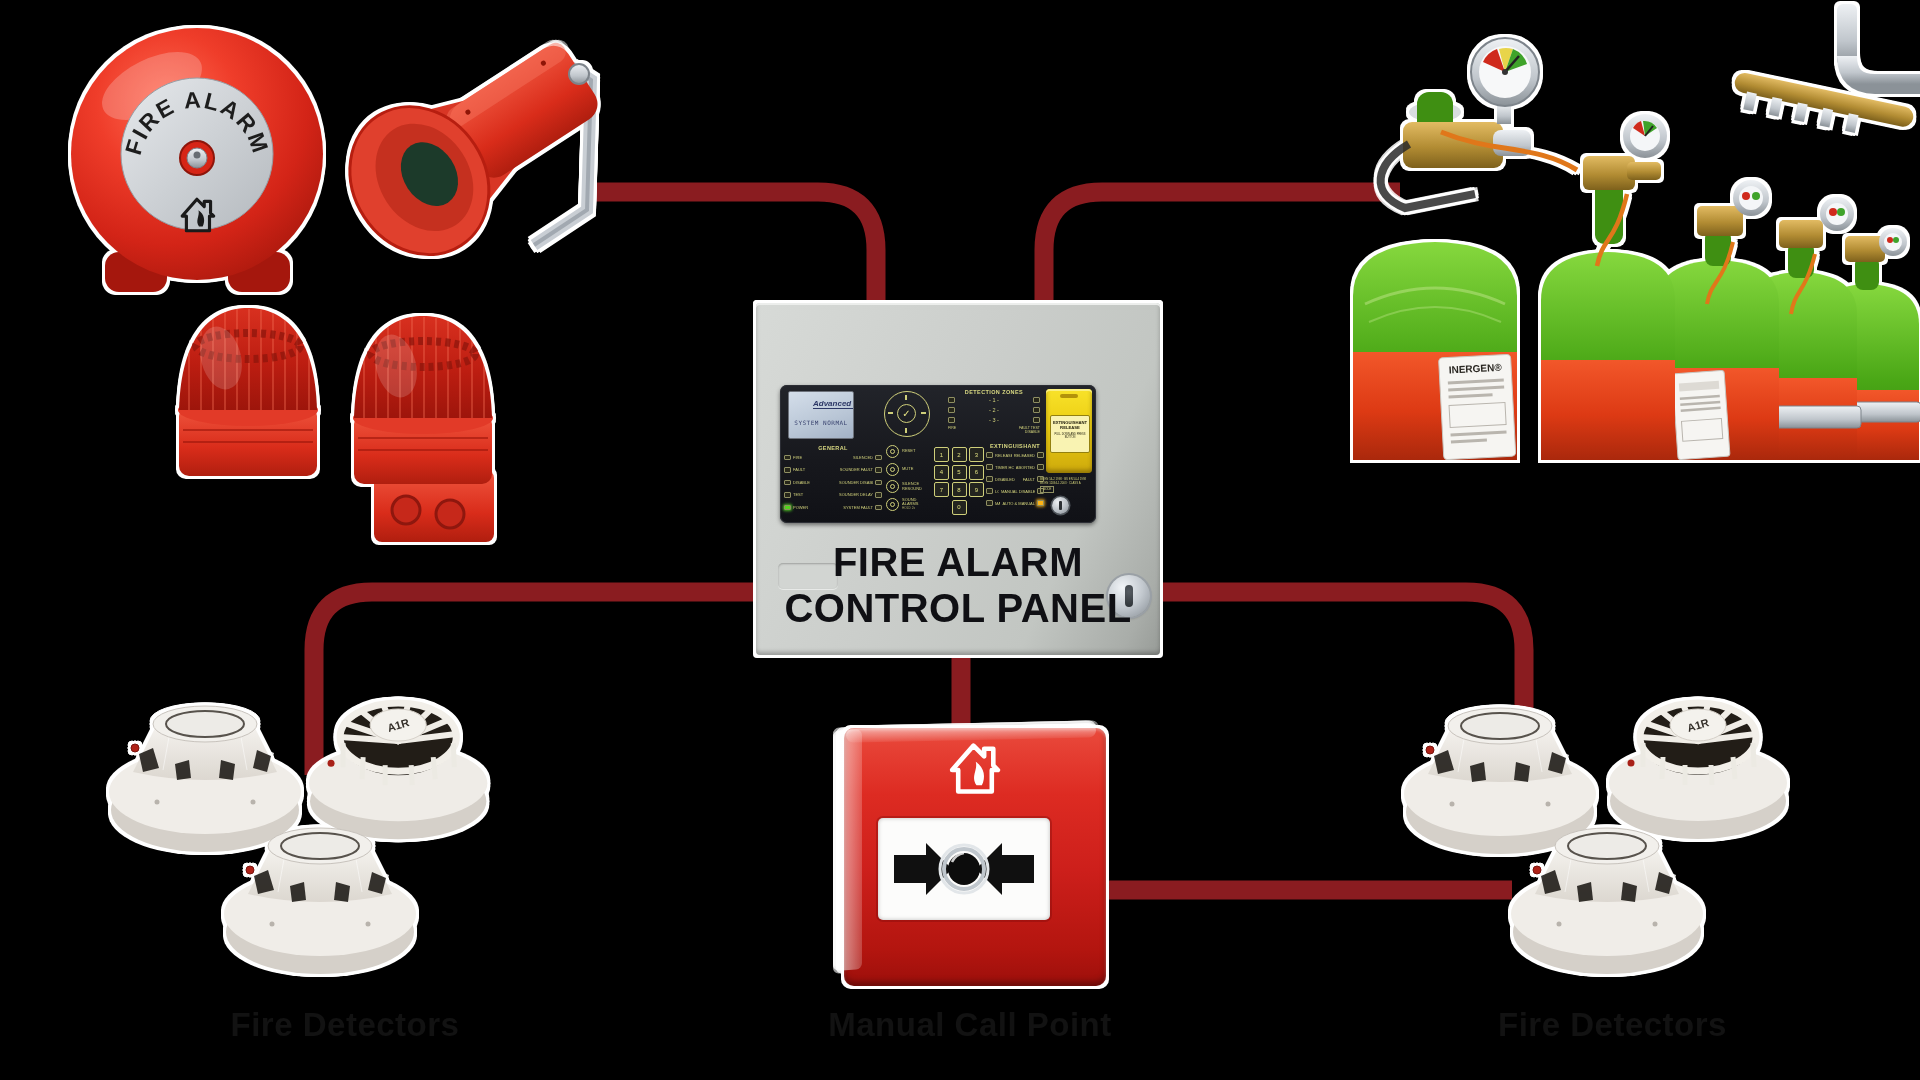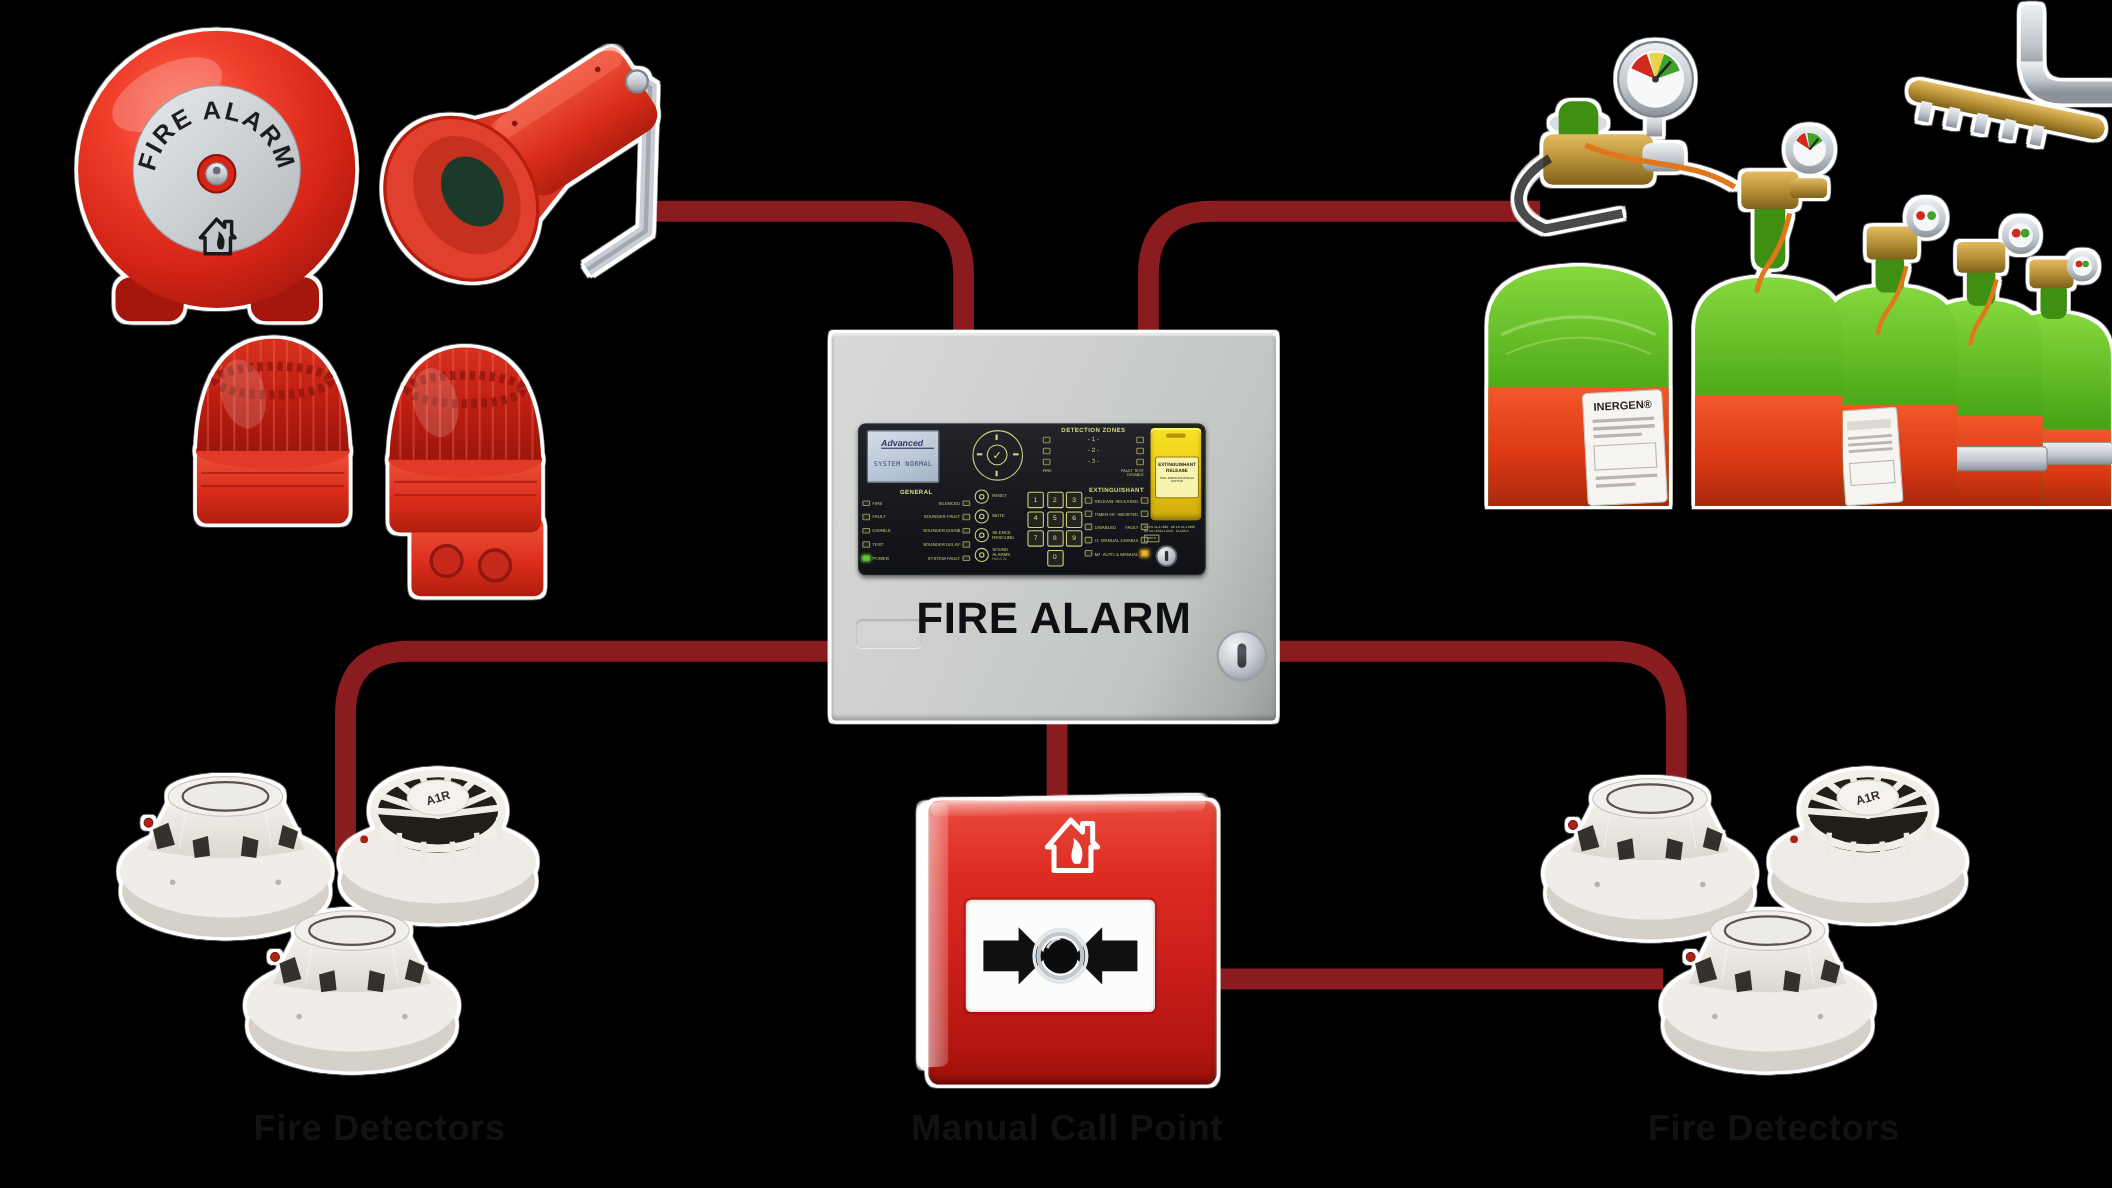--- a/index.html
+++ b/index.html
@@ -14,21 +14,21 @@
   
   .panel{position:absolute;left:756px;top:303px;width:404px;height:352px;z-index:3;}
   .door{position:absolute;inset:0;border-radius:4px;
         background:linear-gradient(115deg,#d7dad7 0%,#cbcecb 45%,#c2c6c2 75%,#a9ada9 93%,#979b97 100%);
         box-shadow:inset 0 2px 0 #eceeec, inset 0 -3px 4px rgba(0,0,0,.25);}
   .fascia{position:absolute;left:24px;top:82px;width:316px;height:138px;border-radius:7px;
           background:linear-gradient(180deg,#22242a 0%,#17181d 55%,#101116 100%);
           box-shadow:0 2px 4px rgba(0,0,0,.5), inset 0 0 0 1px #2c2e35;color:#cfcf7a;}
   .lcd{position:absolute;left:8px;top:6px;width:64px;height:46px;border:1px solid #6d727b;border-radius:2px;
        background:linear-gradient(160deg,#d4deea 0%,#b9c6d6 60%,#a3b2c6 100%);overflow:hidden;}
-  .lcd-brand{font-size:8px;font-style:italic;font-weight:bold;color:#2c3766;margin:4px 0 0 12px;
+  .lcd-brand{font-size:8px;font-style:italic;font-weight:bold;color:#2c3766;margin:4px 0 0 24px;
              border-bottom:1px solid #2c3766;display:inline-block;padding-right:10px;}
   .lcd-status{font-family:"DejaVu Sans Mono",monospace;font-size:6px;color:#3a4470;text-align:center;margin-top:9px;letter-spacing:.5px;}
   .nav{position:absolute;left:104px;top:6px;width:44px;height:44px;border:1.5px solid #cfcf7a;border-radius:50%;}
   .nav-c{position:absolute;left:12px;top:12px;width:17px;height:17px;border:1.2px solid #cfcf7a;border-radius:50%;
          display:flex;align-items:center;justify-content:center;font-size:10px;color:#e4e484;}
   .tick{position:absolute;background:#cfcf7a;}
   .tick.n{left:20px;top:3px;width:2px;height:5px}.tick.s{left:20px;bottom:3px;width:2px;height:5px}
   .tick.w{left:3px;top:20px;width:5px;height:2px}.tick.e{right:3px;top:20px;width:5px;height:2px}
   .zones{position:absolute;left:168px;top:4px;width:92px;height:52px;}
   .ptitle{font-size:5.5px;letter-spacing:.4px;color:#d8d882;text-align:center;font-weight:bold;}
@@ -367,20 +367,21 @@
         </g>
       </g>
     </svg>
   </div>
 
   <div class="panel sticker">
     <div class="door"></div>
     <div class="recess"></div>
     <div class="caption">
       <div>FIRE ALARM</div>
+      <div>CONTROL PANEL</div>
     </div>
     <div class="doorlock"></div>
     <div class="fascia">
       <div class="lcd">
         <div class="lcd-brand">Advanced</div>
         <div class="lcd-status">SYSTEM NORMAL</div>
       </div>
       <div class="nav">
         <span class="tick n"></span>
           <span class="tick s"></span>

